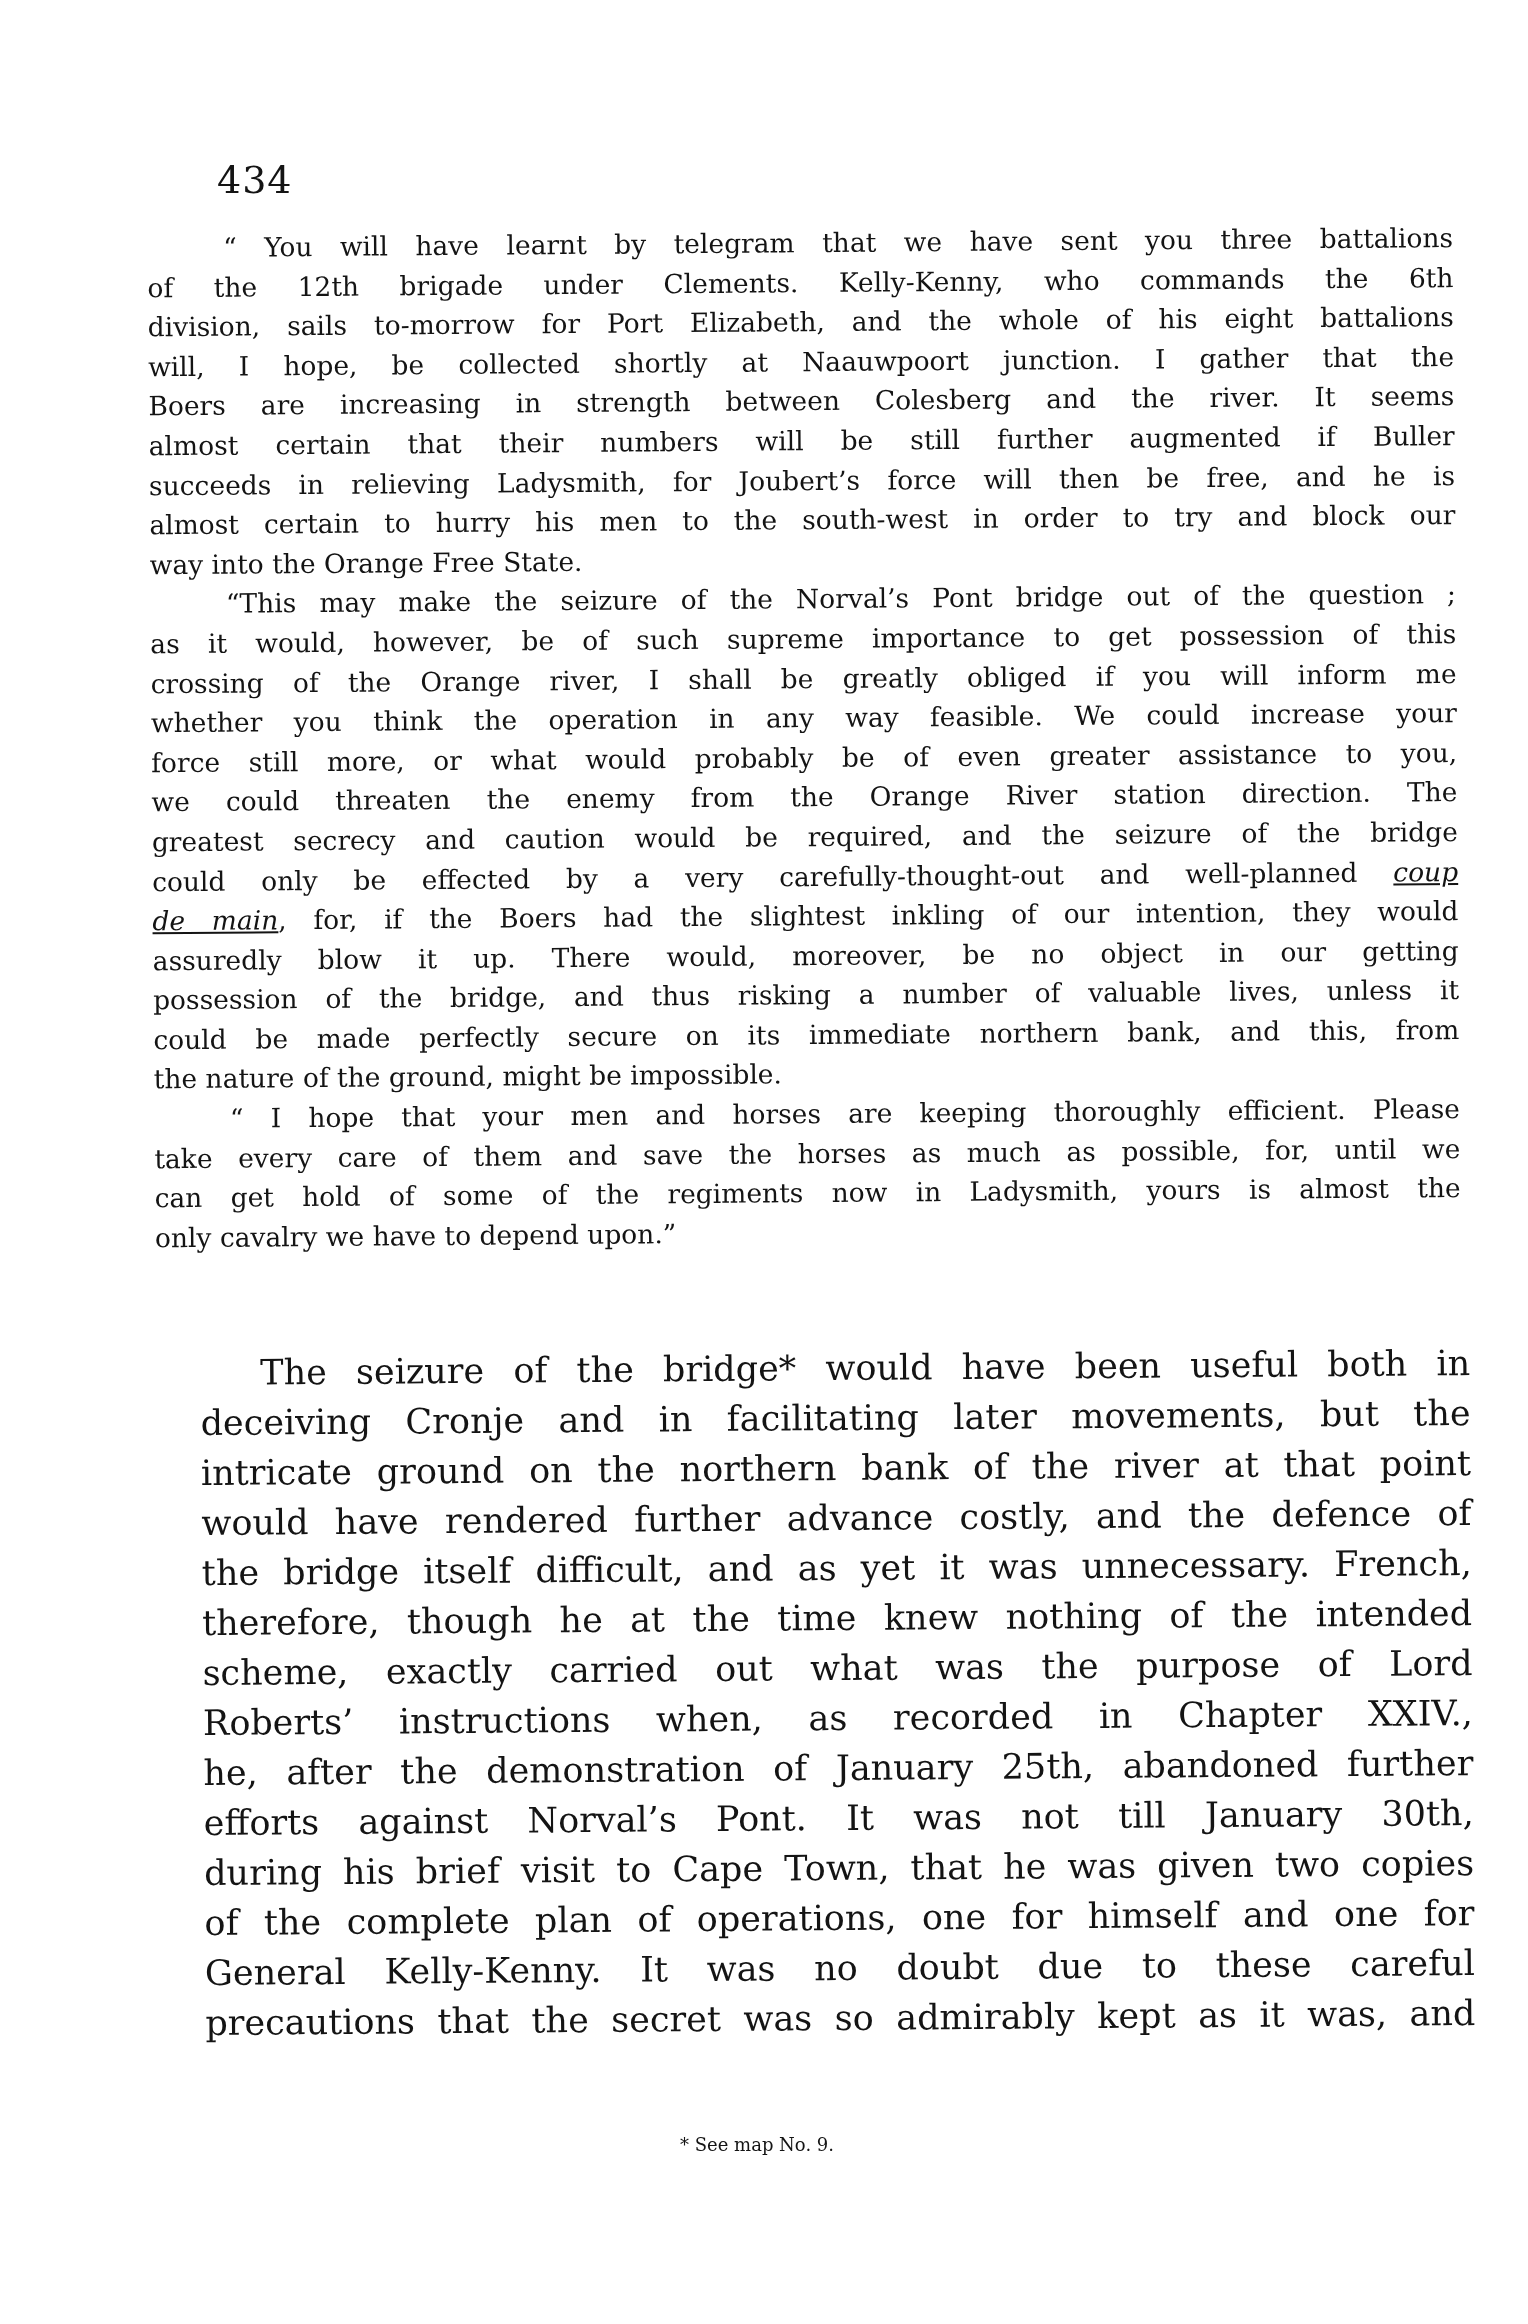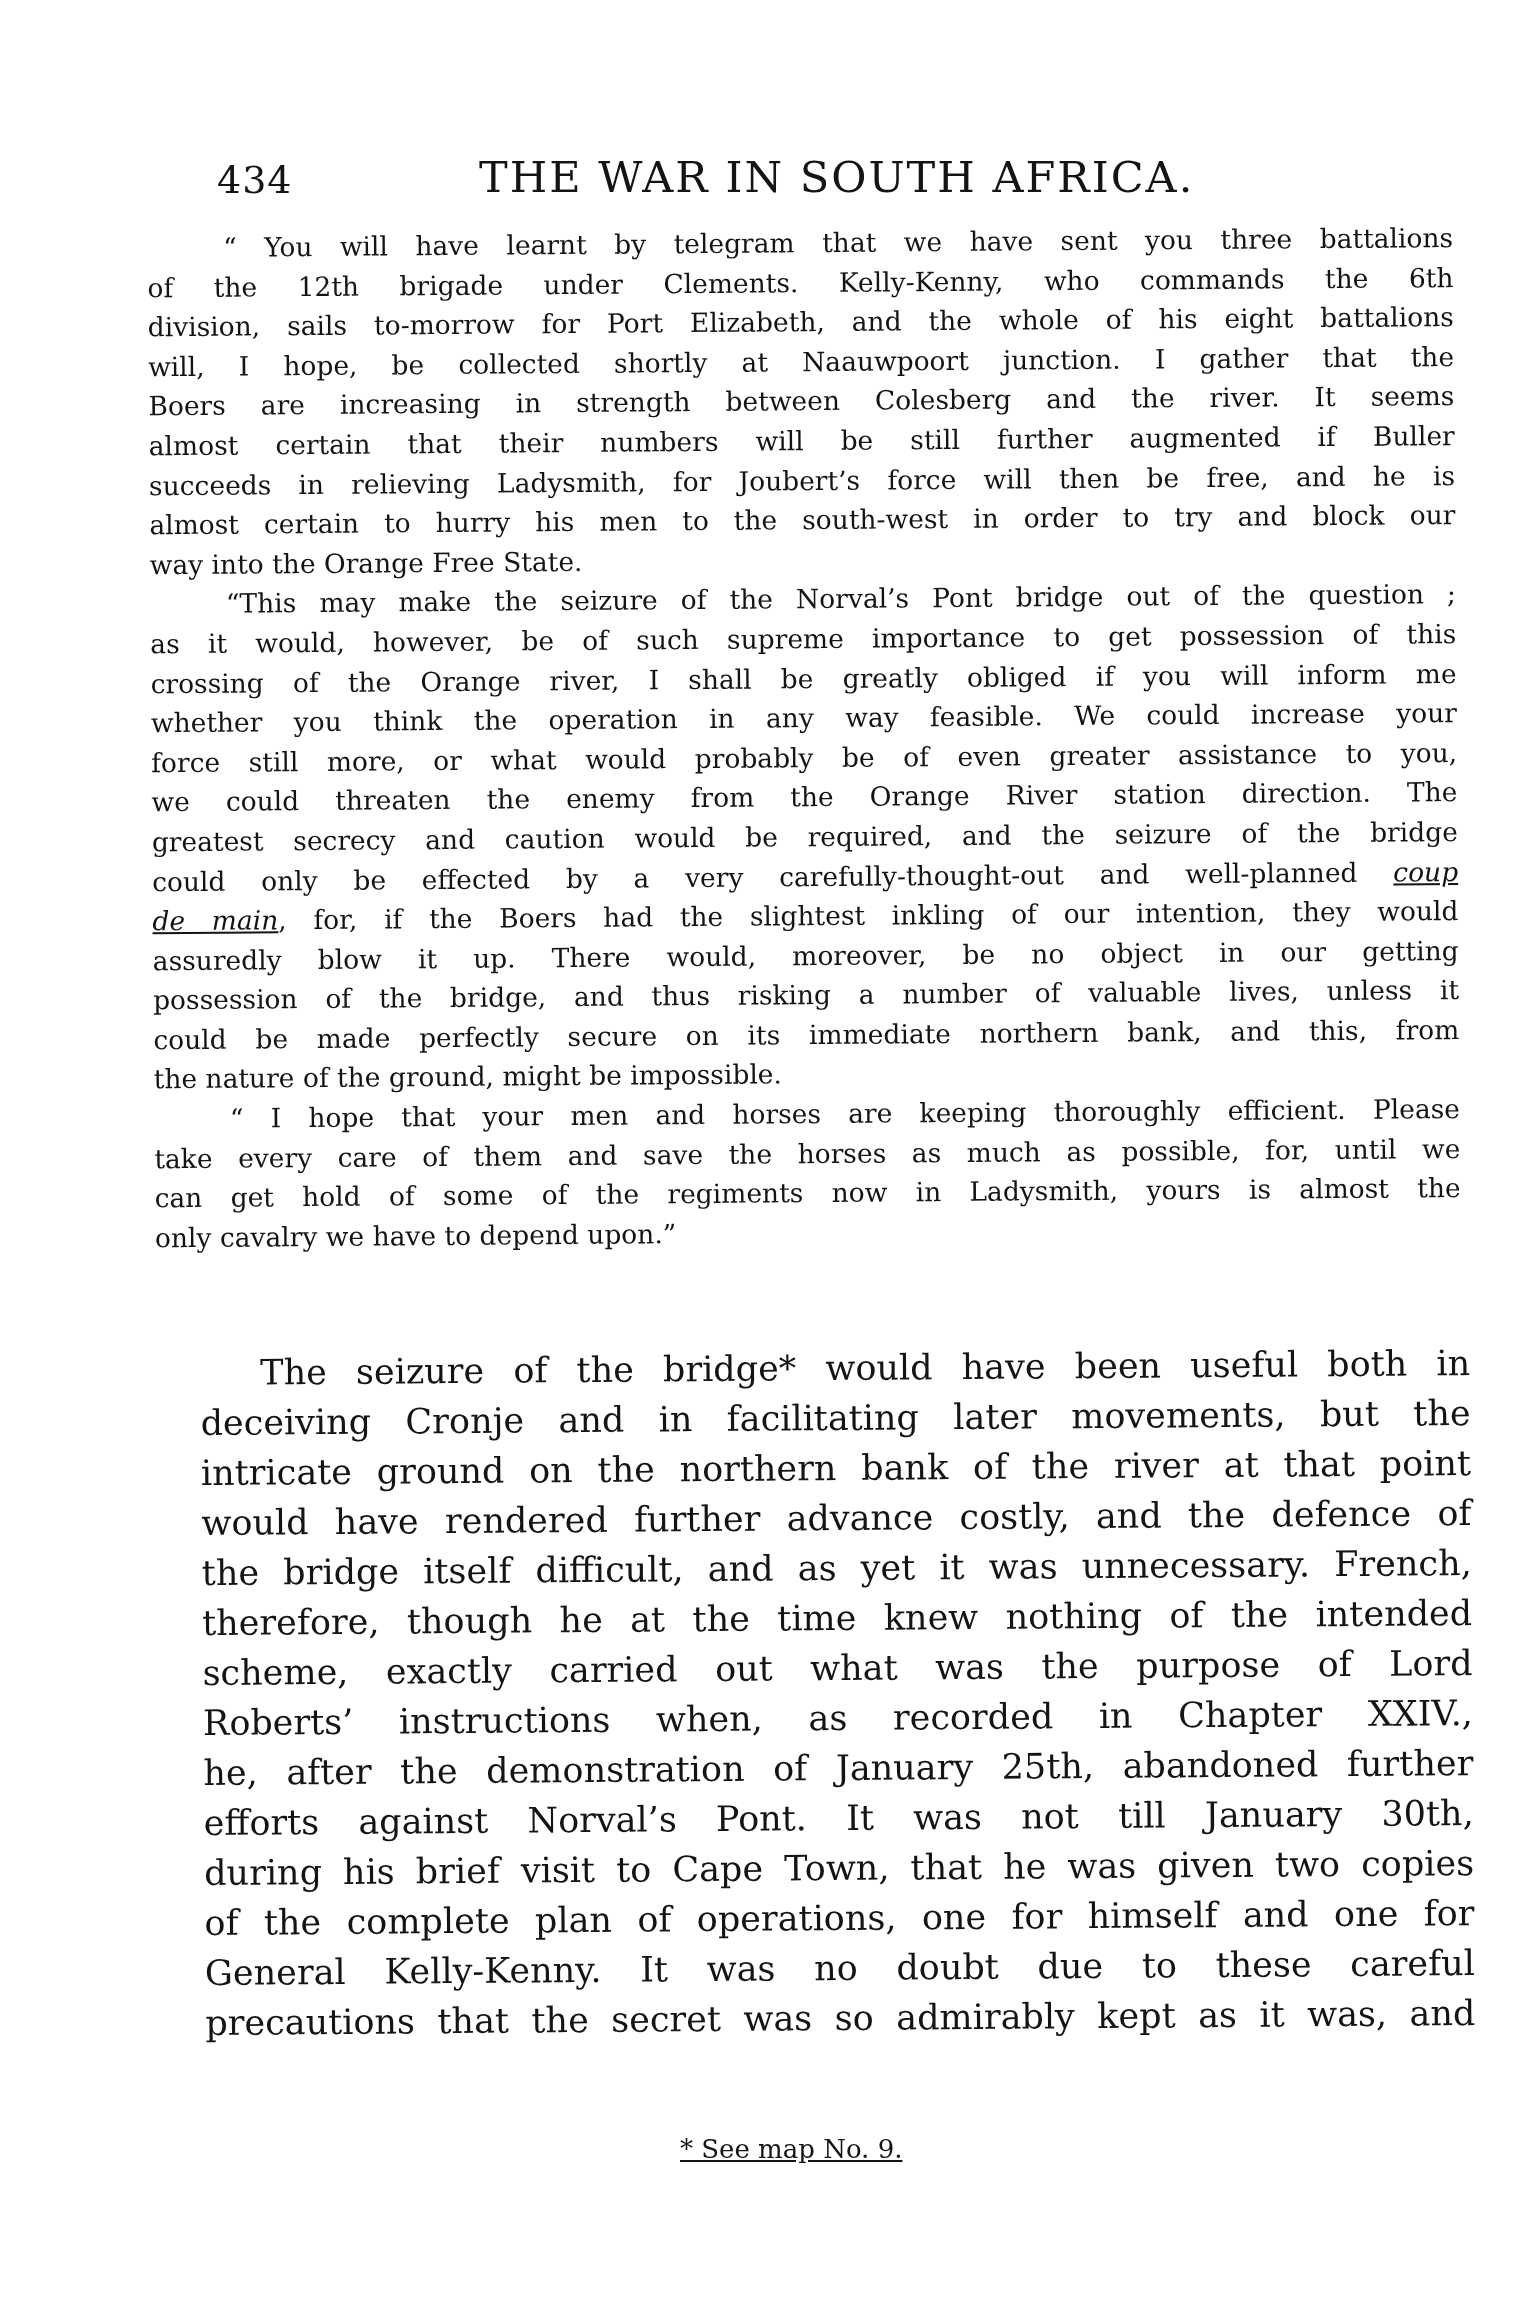--- a/index.html
+++ b/index.html
@@ -19,30 +19,29 @@
     .quote-block p { margin: 0; text-indent: 38px; }
     .line { display: block; white-space: nowrap; text-align-last: justify; }
     .line.last { text-align-last: left; }
     .body-block {
       position: absolute; left: 200px; top: 1348px; width: 1270px;
       font-size: 35px; line-height: 50px; text-align: justify;
       transform: rotate(-0.45deg); transform-origin: left top;
     }
     .body-block p { margin: 0; }
     .body-block .line:first-child { padding-left: 60px; }
-    .footnote { position: absolute; top: 2134px; left: 680px; font-size: 26px; text-decoration: underline; }
+    .footnote { position: absolute; top: 2134px; left: 680px; font-size: 18px; }
     i { font-style: italic; text-decoration: underline; }
   </style>
 </head>
 <body>
 
 <div class="page">
   <div class="running-head">
     <span class="page-number">434</span>
-    <span class="running-title">THE WAR IN SOUTH AFRICA.</span>
   </div>
 
   <div class="quote-block">
     <p>
       <span class="line">“ You will have learnt by telegram that we have sent you three battalions</span>
       <span class="line" style="text-indent:-38px">of the 12th brigade under Clements.  Kelly-Kenny, who commands the 6th</span>
       <span class="line" style="text-indent:-38px">division, sails to-morrow for Port Elizabeth, and the whole of his eight battalions</span>
       <span class="line" style="text-indent:-38px">will, I hope, be collected shortly at Naauwpoort junction.  I gather that the</span>
       <span class="line" style="text-indent:-38px">Boers are increasing in strength between Colesberg and the river.  It seems</span>
       <span class="line" style="text-indent:-38px">almost certain that their numbers will be still further augmented if Buller</span>

